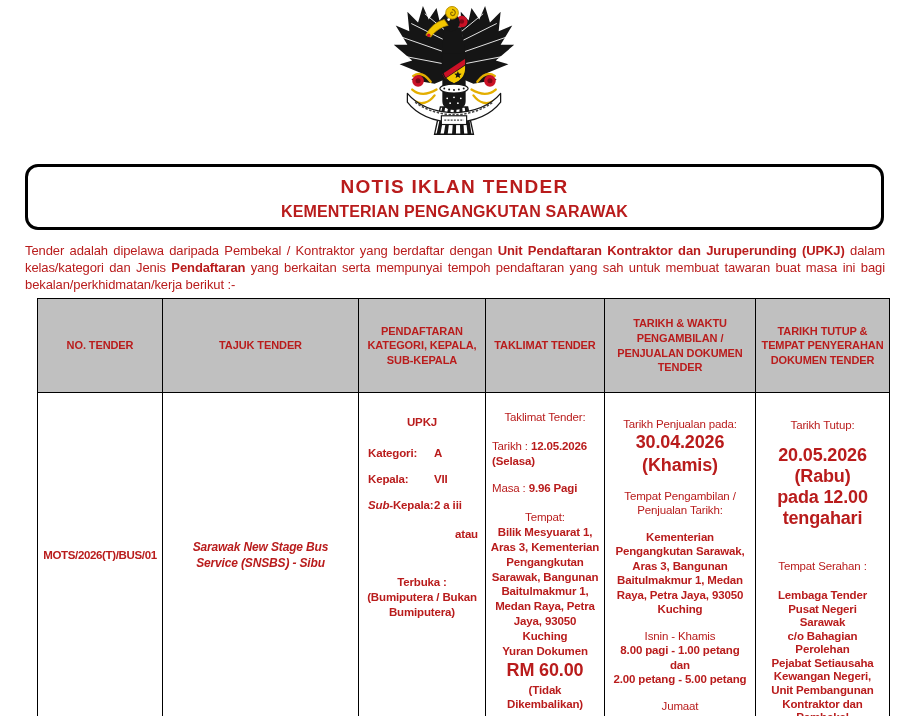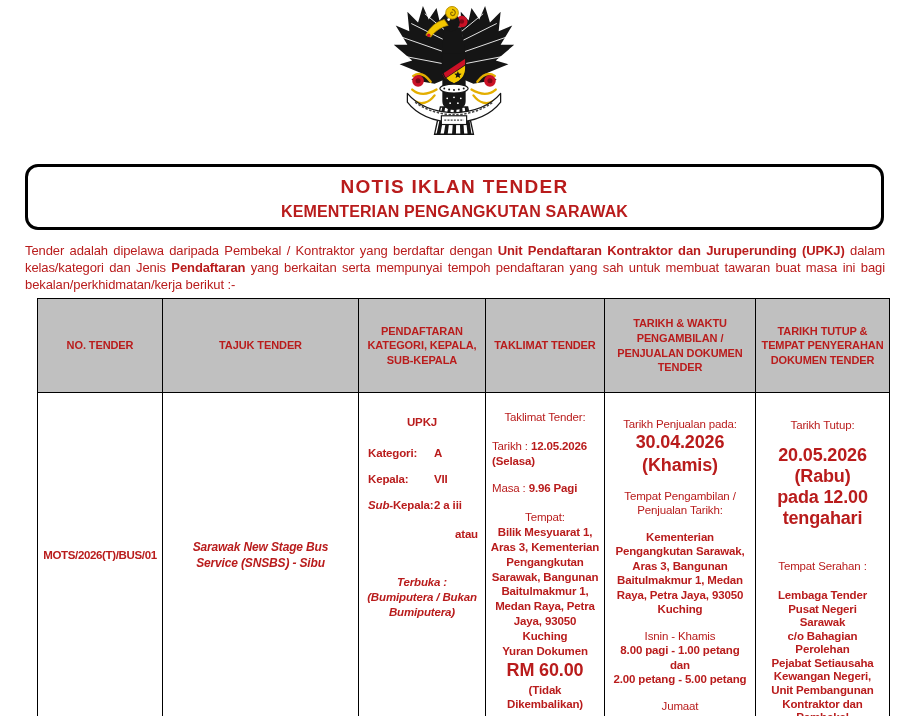--- a/index.html
+++ b/index.html
@@ -28,21 +28,21 @@
   .cb-mid{display:flex;align-items:center;justify-content:center;text-align:center;}
   .no-cell{font-weight:bold;letter-spacing:-.35px;}
   .tajuk-cell{font-weight:bold;font-style:italic;font-size:12px;padding:0 12px;}
   
   .pend{font-weight:bold;padding:22px 7px 0;}
   .pend .upkj{text-align:center;margin-bottom:16px;}
   .kv{display:flex;margin-bottom:11px;padding-left:2px;}
   .kv-label{flex:1;}
   .kv-value{width:44px;}
   .atau{text-align:right;margin-top:14px;}
-  .terbuka{text-align:center;font-style:italic;margin-top:33px;}
+  .terbuka{text-align:center;margin-top:33px;}
   
   .takl{display:flex;flex-direction:column;padding:17px 4px 8px;text-align:center;}
   .takl .line-left{text-align:left;padding-left:2px;}
   .m-b12{margin-bottom:12px;} .m-b14{margin-bottom:14px;}
   .reg{font-weight:normal;} .b{font-weight:bold;} .big{font-size:18px;text-align:center;}
   .yuran{margin-top:auto;font-weight:bold;}
   
   .peng{padding:24px 4px 0;text-align:center;line-height:1.26;}
   .peng .blk{margin-bottom:12px;}
   

